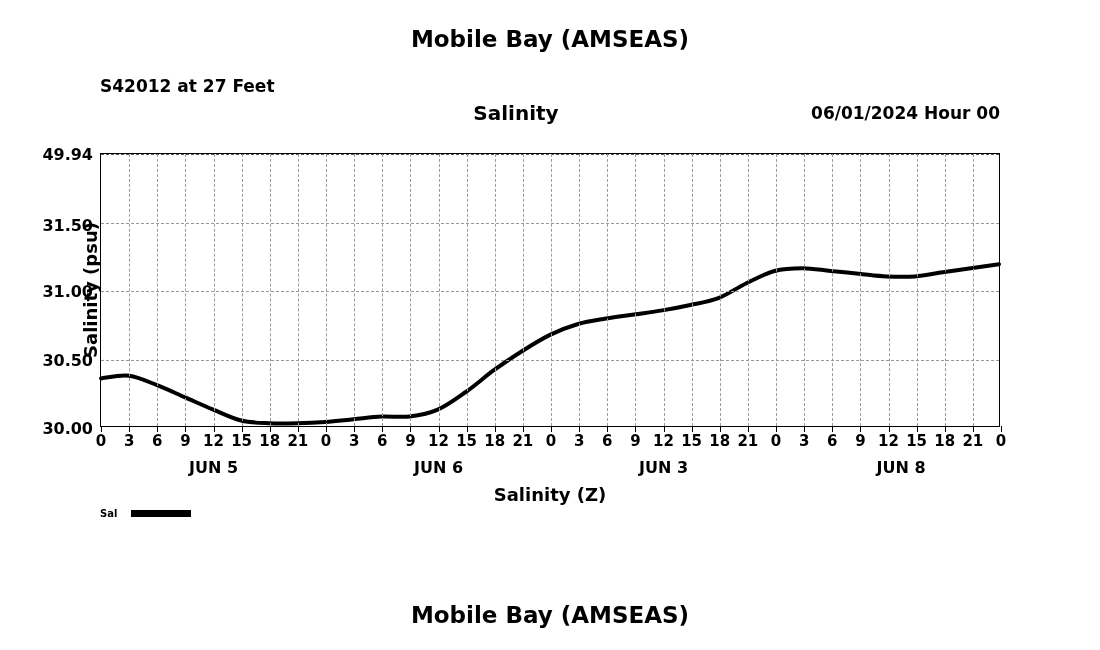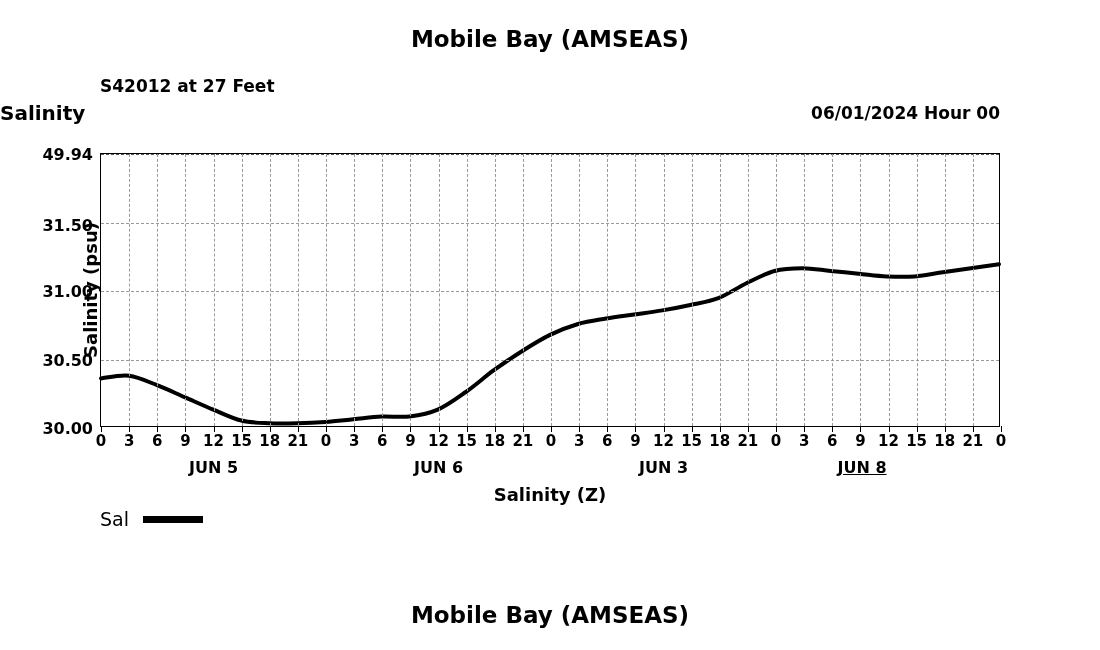--- a/index.html
+++ b/index.html
@@ -52,21 +52,21 @@
     top: 103px;
     left: 100px;
     font-size: 17px;
     font-weight: bold;
   }
   .subtitle {
     position: absolute;
     top: 101px;
     left: 0;
     width: 1032px;
-    text-align: left;
+    text-align: center;
     font-size: 20px;
     font-weight: bold;
   }
   .run-time {
     position: absolute;
     top: 103px;
     right: 100px;
     font-size: 17px;
     font-weight: bold;
   }
@@ -159,22 +159,22 @@
   
   .legend {
     position: absolute;
     left: 100px;
     top: 508px;
     display: flex;
     align-items: center;
     gap: 14px;
   }
   .legend-label {
-    font-size: 19px;
-    font-weight: normal;
+    font-size: 10px;
+    font-weight: bold;
     text-align: center;
   }
   .legend-swatch {
     display: inline-block;
     width: 60px;
     height: 7px;
     background: #000;
   }
 </style>
 </head>
@@ -295,21 +295,21 @@
       <div class="xtick-mark" style="left: 843.75px;"></div>
       <div class="xtick-label" style="left: 843.75px;">18</div>
       <div class="gridline-v" style="left: 871.875px;"></div>
       <div class="xtick-mark" style="left: 871.875px;"></div>
       <div class="xtick-label" style="left: 871.875px;">21</div>
       <div class="xtick-mark" style="left: 900px;"></div>
       <div class="xtick-label" style="left: 900px;">0</div>
       <div class="day-label" style="left: 112.5px;">JUN 5</div>
       <div class="day-label" style="left: 337.5px;">JUN 6</div>
       <div class="day-label" style="left: 562.5px;">JUN 3</div>
-      <div class="day-label" style="left: 761px; text-decoration: underline;">JUN 8</div>
+      <div class="day-label" style="left: 800px;">JUN 8</div>
     </div>
 
   <div class="legend">
     <span class="legend-label">Sal</span>
     <span class="legend-swatch" style="background: rgb(0, 0, 0);"></span>
   </div>
 
   <div class="bottom-title">Mobile Bay (AMSEAS)</div>
 </div>
 

